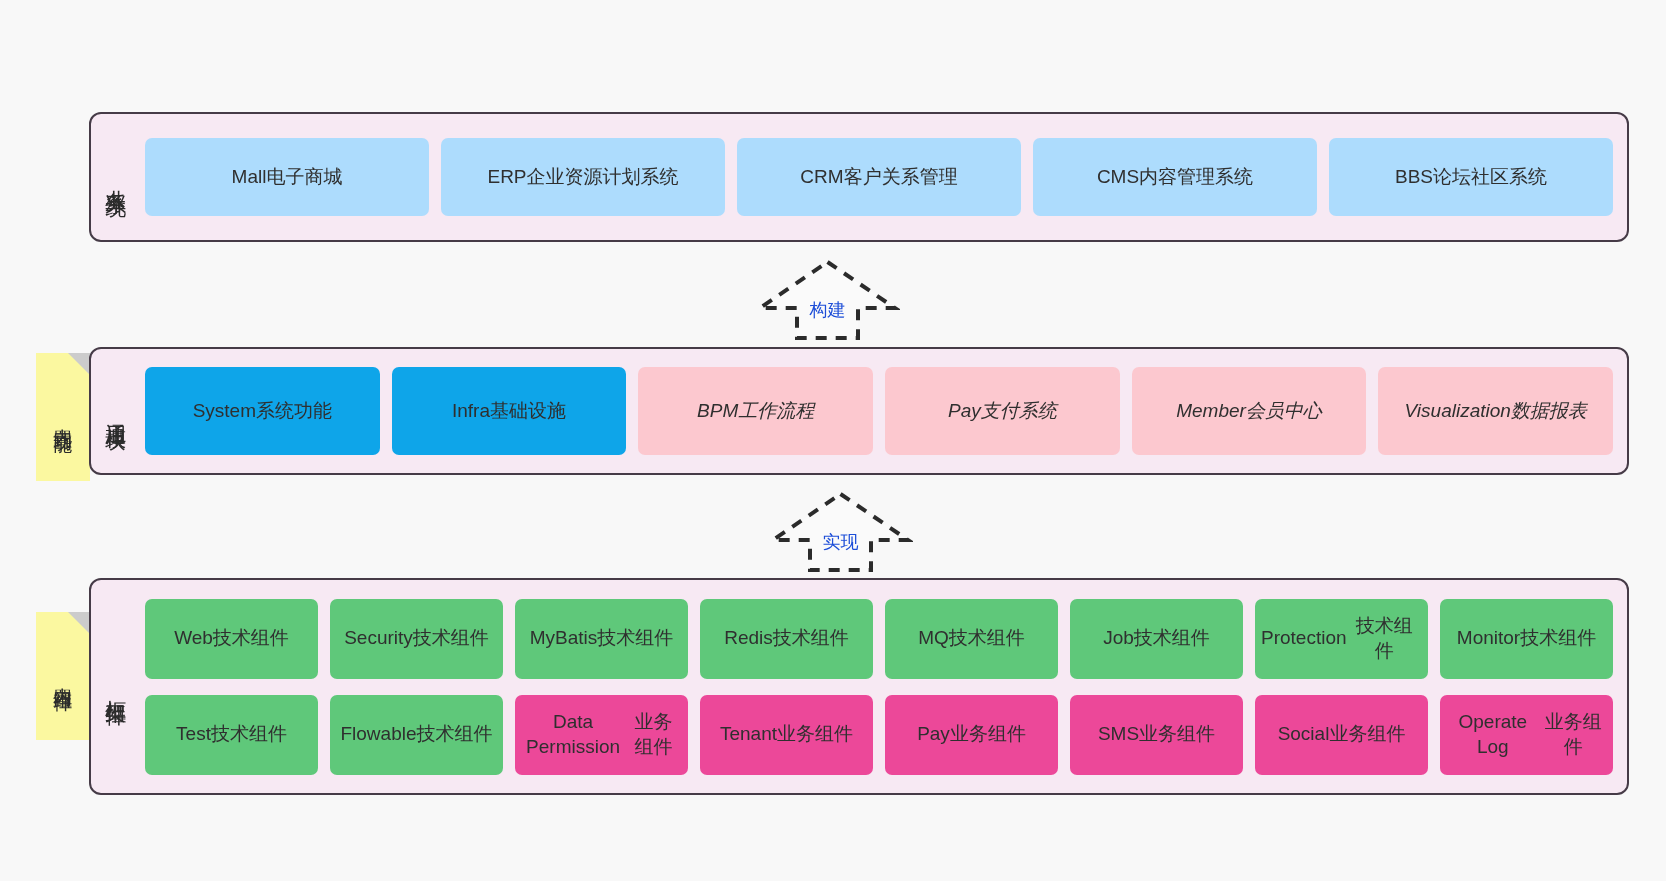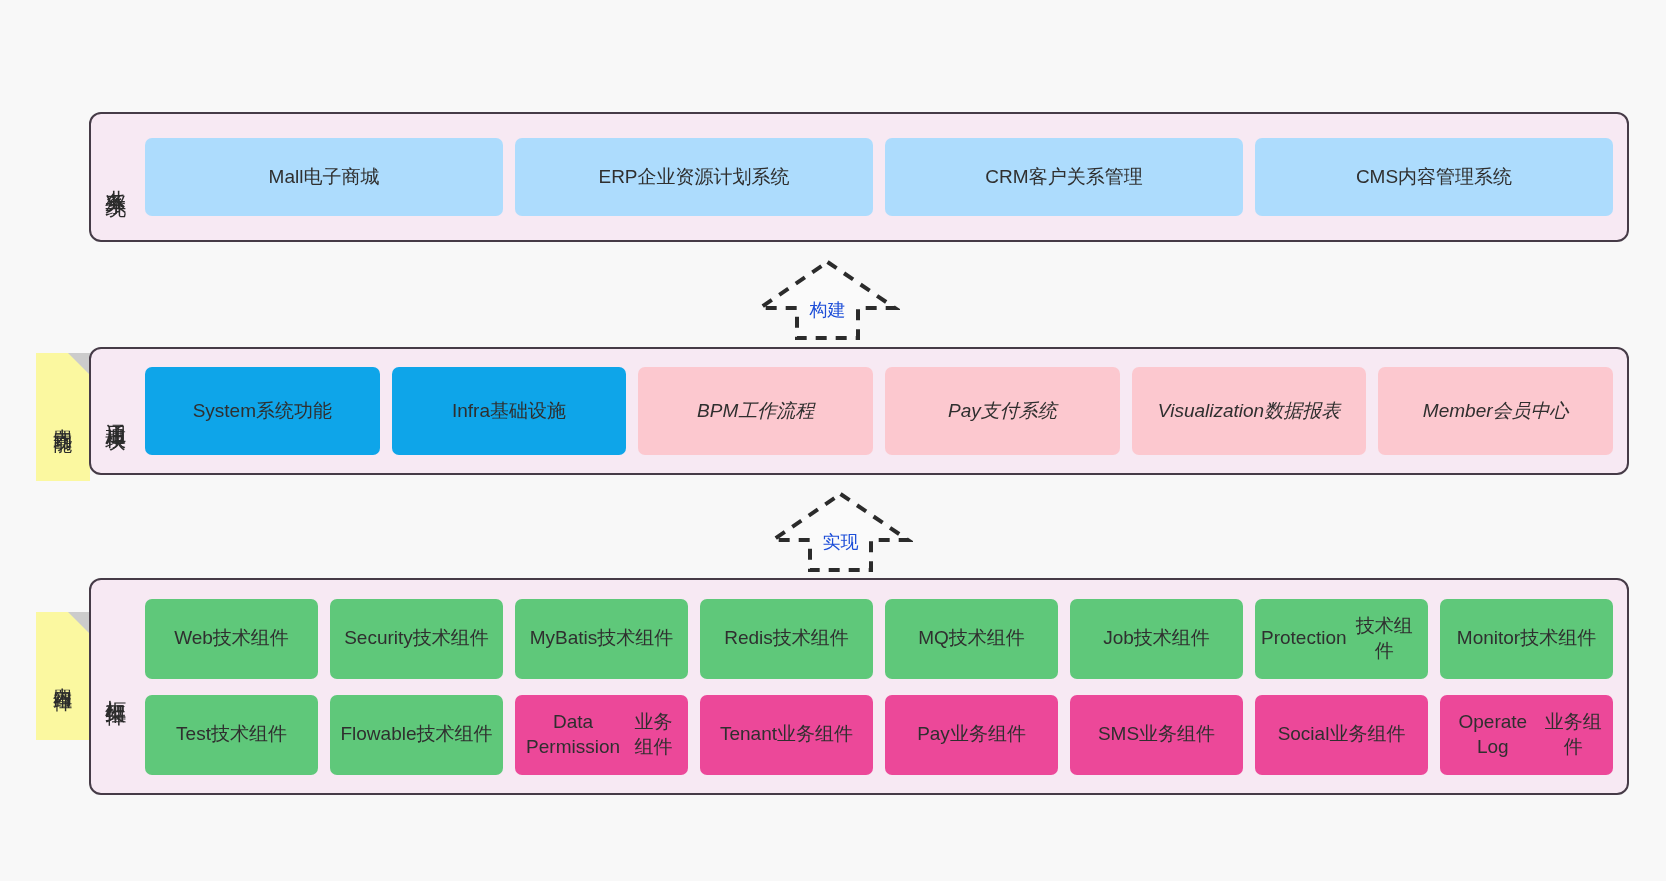--- a/index.html
+++ b/index.html
@@ -151,20 +151,24 @@
           <span class="c-sub">企业资源计划系统</span>
         </div>
         <div class="card blue">
           <span class="c-name">CRM</span>
           <span class="c-sub">客户关系管理</span>
         </div>
         <div class="card blue">
           <span class="c-name">CMS</span>
           <span class="c-sub">内容管理系统</span>
         </div>
+        <div class="card blue">
+          <span class="c-name">BBS</span>
+          <span class="c-sub">论坛社区系统</span>
+        </div>
       </div>
     </div>
   </div>
 
   <div class="arrow-wrap" style="left:755px; top:258px; width:145px; height:84px;">
     <svg width="145" height="84" viewBox="0 0 145 84" fill="none">
       <path d="M72.5 4 L140 50 L103 50 L103 80 L42 80 L42 50 L5 50 Z" fill="#fafafa" stroke="#2b2b2b" stroke-width="4" stroke-dasharray="11 9" stroke-linejoin="miter"></path>
     </svg>
     <div class="arrow-label" style="top:40px;">构建</div>
   </div>
@@ -188,26 +192,26 @@
         </div>
         <div class="card pink">
           <span class="c-name">BPM</span>
           <span class="c-sub">工作流程</span>
         </div>
         <div class="card pink">
           <span class="c-name">Pay</span>
           <span class="c-sub">支付系统</span>
         </div>
         <div class="card pink">
+          <span class="c-name">Member</span>
+          <span class="c-sub">会员中心</span>
+        </div>
+        <div class="card pink">
           <span class="c-name">Visualization</span>
           <span class="c-sub">数据报表</span>
-        </div>
-        <div class="card pink">
-          <span class="c-name">Member</span>
-          <span class="c-sub">会员中心</span>
         </div>
       </div>
     </div>
   </div>
 
   <div class="arrow-wrap" style="left:768px; top:490px; width:145px; height:84px;">
     <svg width="145" height="84" viewBox="0 0 145 84" fill="none">
       <path d="M72.5 4 L140 50 L103 50 L103 80 L42 80 L42 50 L5 50 Z" fill="#fafafa" stroke="#2b2b2b" stroke-width="4" stroke-dasharray="11 9" stroke-linejoin="miter"></path>
     </svg>
     <div class="arrow-label" style="top:40px;">实现</div>

